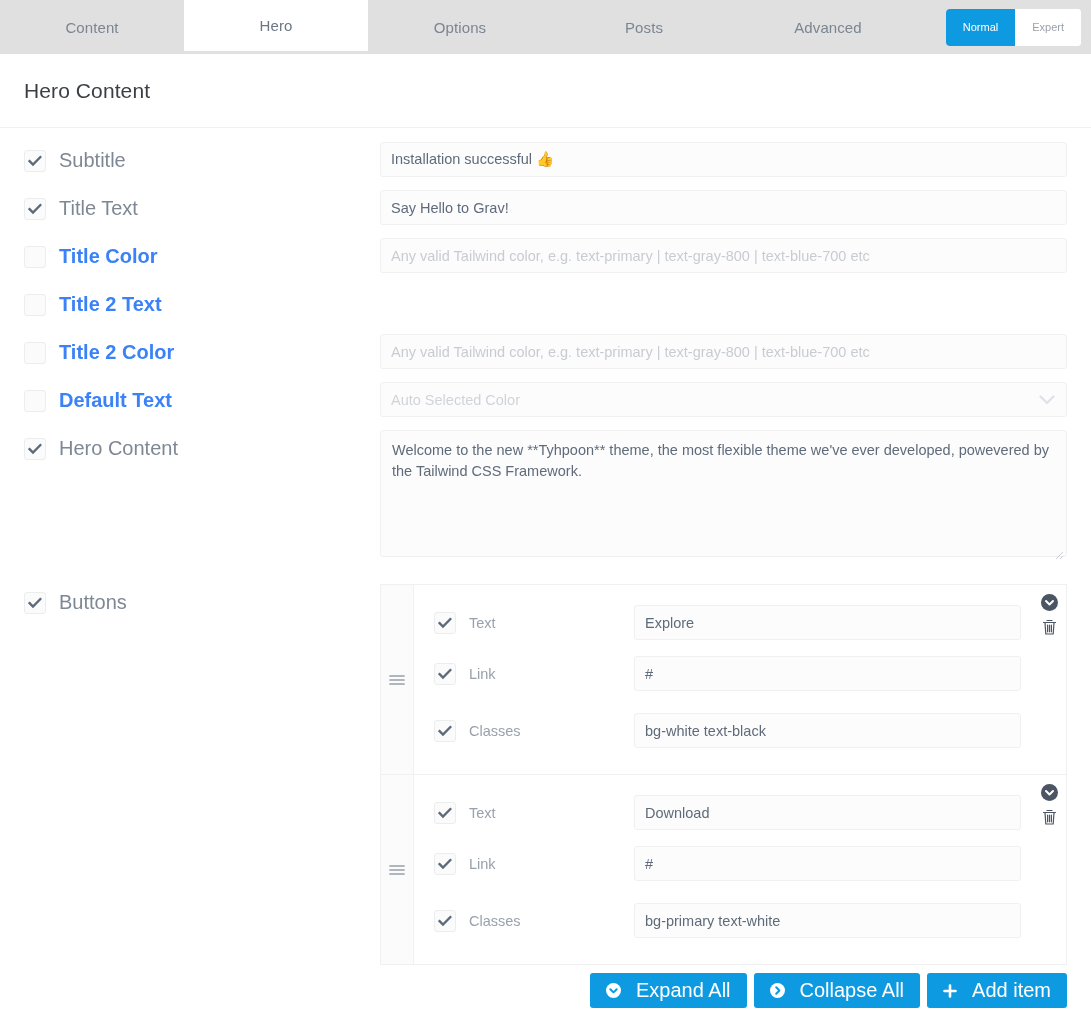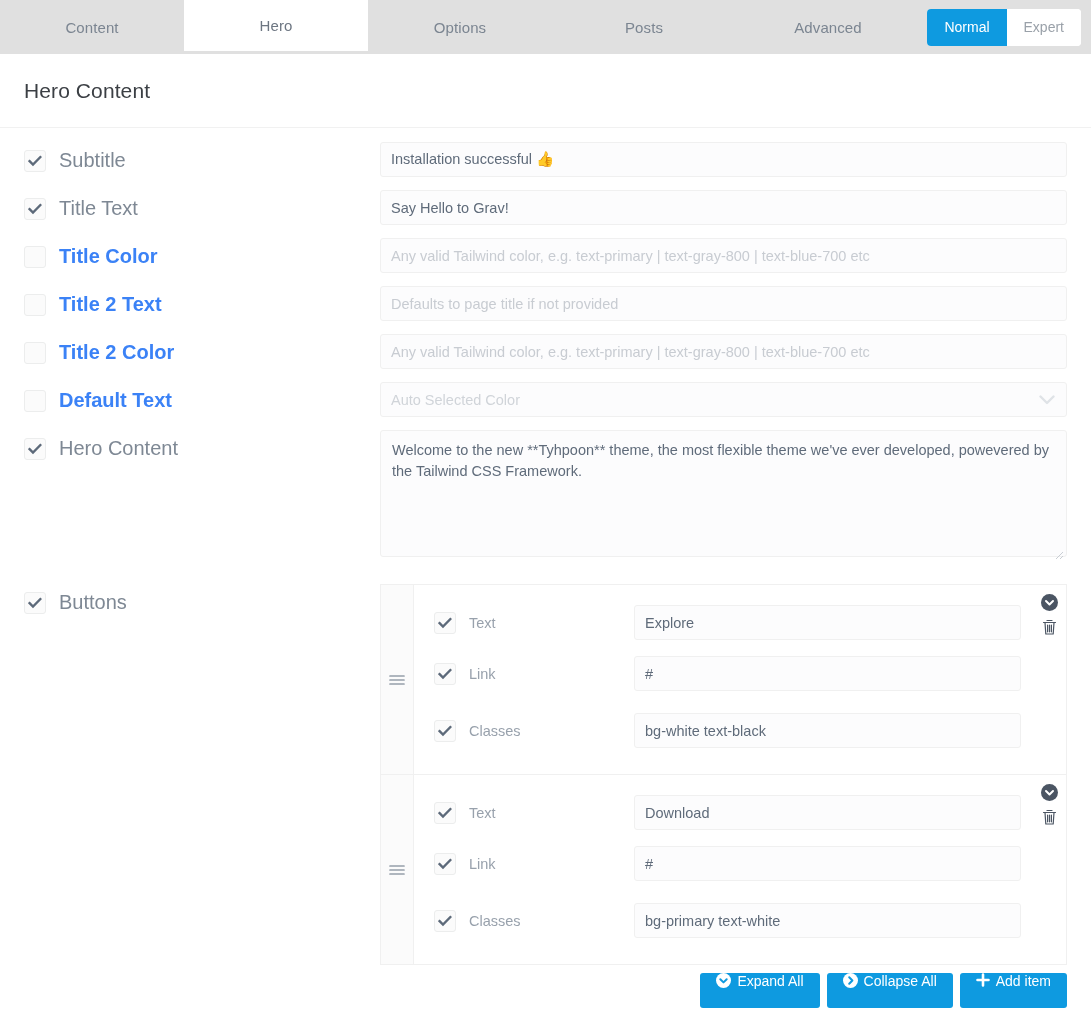--- a/index.html
+++ b/index.html
@@ -44,21 +44,21 @@
     margin-right: 10px;
     display: flex;
     border-radius: 4px;
     overflow: hidden;
     background: #ffffff;
     height: 37px;
   }
   .mode-btn {
     display: flex; align-items: center; justify-content: center;
     padding: 16px 17px;
-    font-size: 14px;
+    font-size: 11px;
     color: #9aa1a9;
     background: #ffffff;
     cursor: pointer;
     user-select: none;
   }
   .mode-btn.active { background: #0e9ae0; color: #ffffff; }
 
   
   .section-header {
     height: 74px;
@@ -226,29 +226,29 @@
 
   
   .list-footer {
     display: flex;
     justify-content: flex-end;
     gap: 7px;
     margin-top: 9px;
   }
   .btn {
     display: flex;
-    align-items: flex-start;
-    gap: 6px;
+    align-items: center;
+    gap: 15px;
     background: #0e9ae0;
     color: #ffffff;
     border: none;
     border-radius: 3px;
     height: 35px;
     padding: 0 16px;
-    font-size: 14px;
+    font-size: 20px;
     font-family: "Liberation Sans", sans-serif;
     cursor: pointer;
   }
   .btn svg { display: block; }
 </style>
 </head>
 <body>
 
 <div class="page">
 
@@ -324,23 +324,20 @@
     </div>
 
     <div class="field-row">
       <div class="field-label-col">
         <span class="chk off">
           <svg width="14" height="14" viewBox="0 0 14 14">
               <path d="M1.6 7.1 L5 10.5 L12.3 3.1" stroke="#5d6a7a" stroke-width="2.4" fill="none" stroke-linecap="square"></path>
             </svg>
         </span>
         <span class="field-label dim">Title 2 Text</span>
-      </div>
-      <div class="field-input-col">
-        <input class="inp" type="text" placeholder="Defaults to page title if not provided" style="">
       </div>
     </div>
 
     <div class="field-row">
       <div class="field-label-col">
         <span class="chk off">
           <svg width="14" height="14" viewBox="0 0 14 14">
               <path d="M1.6 7.1 L5 10.5 L12.3 3.1" stroke="#5d6a7a" stroke-width="2.4" fill="none" stroke-linecap="square"></path>
             </svg>
         </span>

